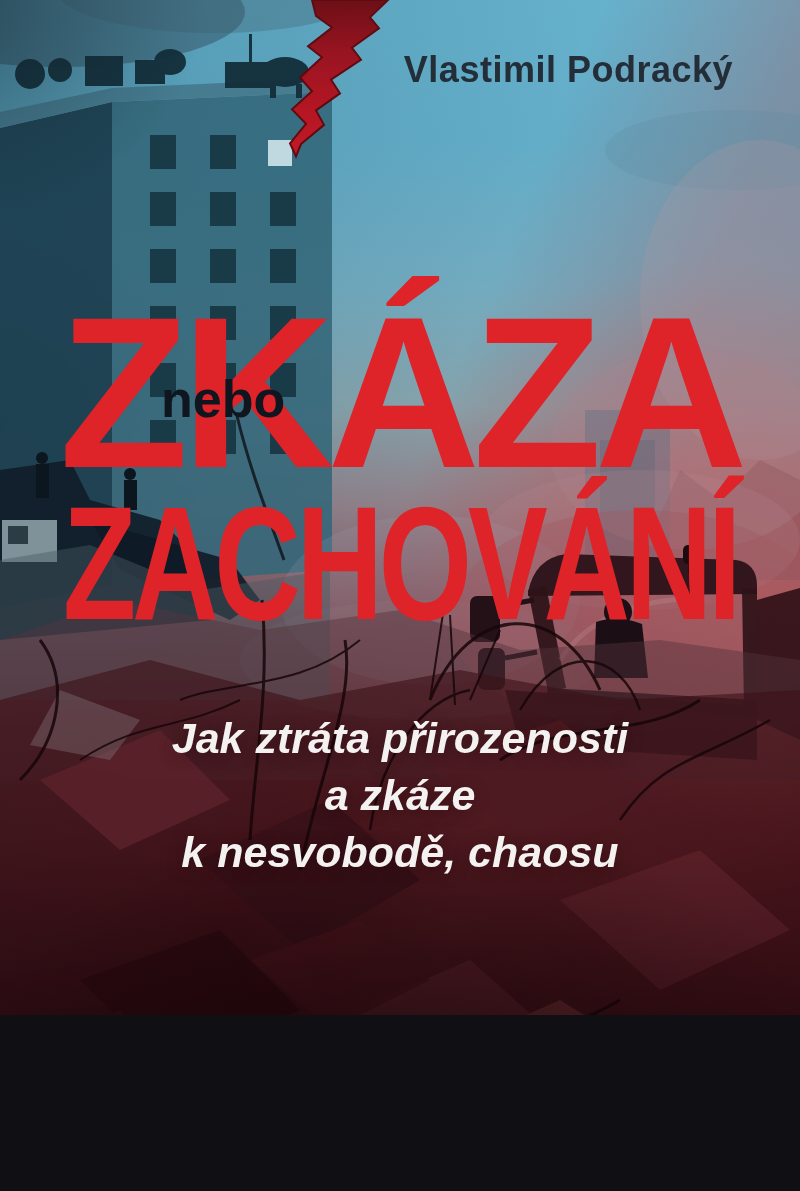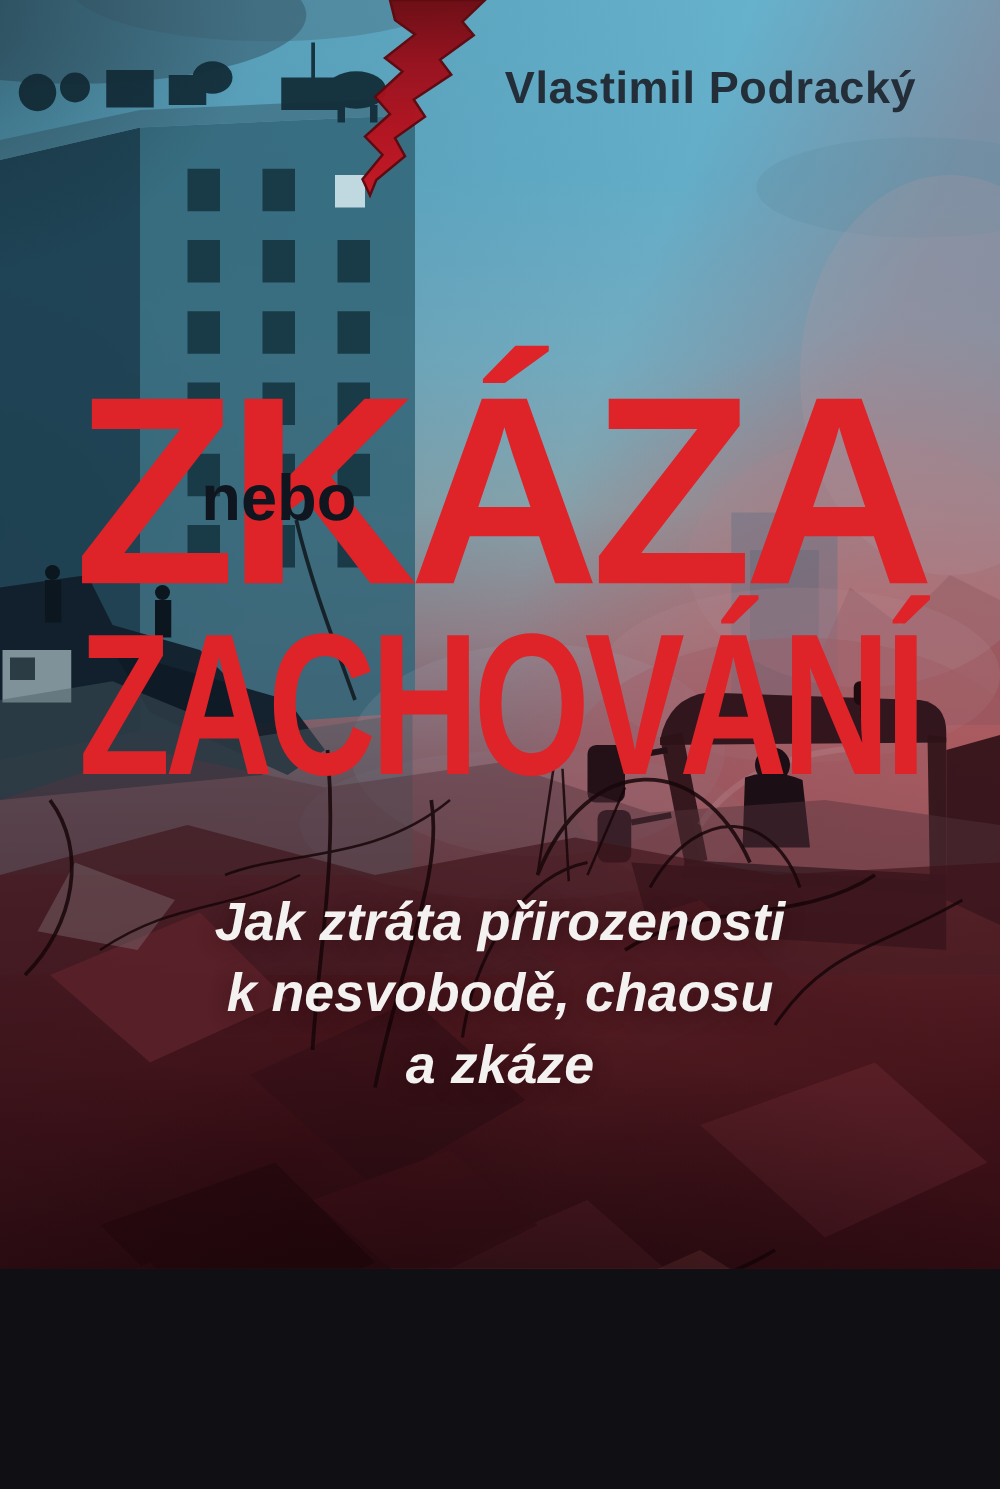--- a/index.html
+++ b/index.html
@@ -228,17 +228,17 @@
   <div class="vignette"></div>
 
   <div class="txt author">Vlastimil Podracký</div>
 
   <h1 class="txt title title-zkaza">ZKÁZA</h1>
   <div class="txt title-nebo">nebo</div>
   <h1 class="txt title title-zachovani">ZACHOVÁNÍ</h1>
 
   <div class="subtitle">
     <div>Jak ztráta přirozenosti</div>
+    <div>a zkáze</div>
     <div>k nesvobodě, chaosu</div>
-    <div>a zkáze</div>
   </div>
 
 </div>
 
 </body></html>

